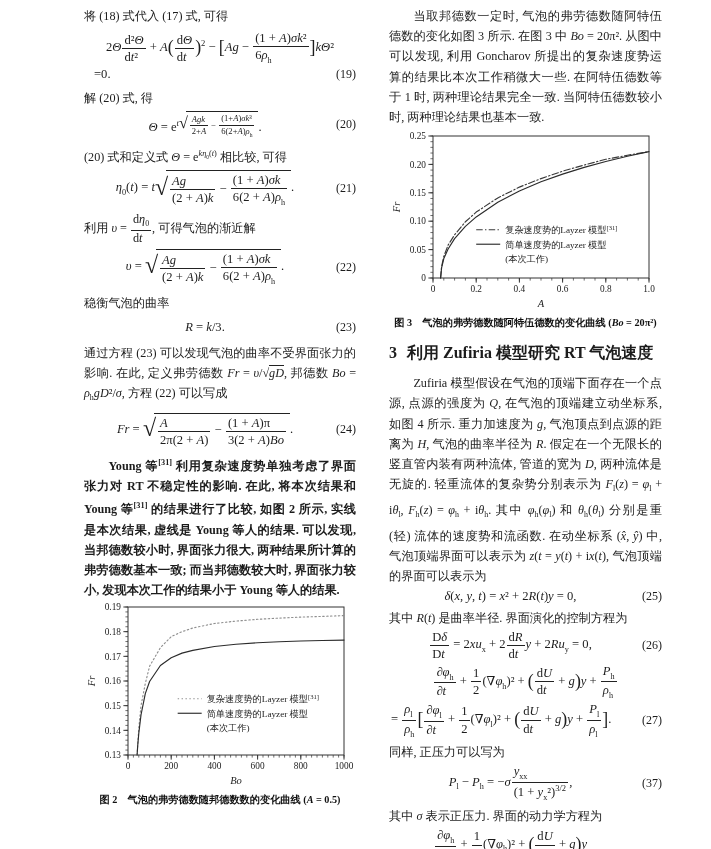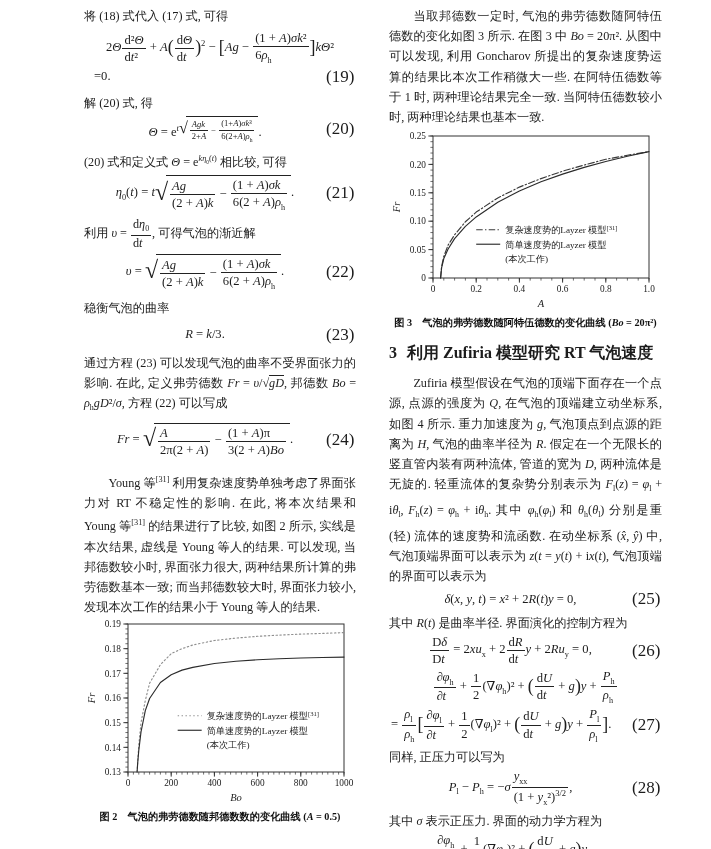--- a/index.html
+++ b/index.html
@@ -8,21 +8,21 @@
   .col{position:absolute;top:6px;}
   .col-left{left:84px;width:272px;}
   .col-right{left:389px;width:273px;}
   p.body{margin:0;font-size:12.2px;line-height:20.2px;text-align:justify;}
   .ind{text-indent:2em;}
   
   .eqblock{font-size:12.6px;}
   .eq{display:flex;align-items:center;}
   .eqc{flex:1;text-align:center;}
   .eqc.left{text-align:left;padding-left:10px;}
-  .eqn{min-width:30px;font-size:17px;}
+  .eqn{min-width:30px;text-align:right;font-size:12px;}
   .eqline{text-align:center;}
   i{font-style:italic;}
   sub{font-size:0.65em;}
   sup{font-size:0.68em;}
   .f{display:inline-block;vertical-align:middle;text-align:left;margin:0 1px;line-height:1.12;}
   .fn{display:block;padding:0 2px 1px;border-bottom:1px solid #222;}
   .fd{display:block;padding:1px 2px 0;}
   .sq{display:inline-flex;align-items:center;vertical-align:middle;}
   .sqs{font-size:1.9em;line-height:0.8;margin-right:-2px;transform:translateY(-0.05em);}
   .sqb{border-top:1.1px solid #222;padding:2px 3px 0;}
@@ -92,21 +92,21 @@
     <p class="body" style="margin-top:8px;">通过方程 (23) 可以发现气泡的曲率不受界面张力的影响. 在此, 定义弗劳德数 <i>Fr</i> = <i>υ</i>/<span class="isq">√<span class="isqb"><i>gD</i></span></span>, 邦德数 <i>Bo</i> = <i>ρ</i><sub>h</sub><i>gD</i>²/<i>σ</i>, 方程 (22) 可以写成</p>
 
     <div class="eqblock eq" style="margin-top:4px;">
       <div class="eqc"><i>Fr</i> = <span class="sq">
             <span class="sqs">√</span>
             <span class="sqb"><span class="f"><span class="fn"><i>A</i></span><span class="fd">2π(2 + <i>A</i>)</span></span> − <span class="f"><span class="fn">(1 + <i>A</i>)π</span><span class="fd">3(2 + <i>A</i>)<i>Bo</i></span></span></span>
           </span>.</div>
       <div class="eqn">(24)</div>
     </div>
 
-    <p class="body ind" style="margin-top:13px;">Young 等<sup>[31]</sup> 利用复杂速度势单独考虑了界面张力对 RT 不稳定性的影响. 在此, 将本次结果和 Young 等<sup>[31]</sup> 的结果进行了比较, 如图 2 所示, 实线是本次结果, 虚线是 Young 等人的结果. 可以发现, 当邦德数较小时, 界面张力很大, 两种结果所计算的弗劳德数基本一致; 而当邦德数较大时, 界面张力较小, 发现本次工作的结果小于 Young 等人的结果.</p>
+    <p class="body ind" style="margin-top:6px;font-weight:bold;">Young 等<sup>[31]</sup> 利用复杂速度势单独考虑了界面张力对 RT 不稳定性的影响. 在此, 将本次结果和 Young 等<sup>[31]</sup> 的结果进行了比较, 如图 2 所示, 实线是本次结果, 虚线是 Young 等人的结果. 可以发现, 当邦德数较小时, 界面张力很大, 两种结果所计算的弗劳德数基本一致; 而当邦德数较大时, 界面张力较小, 发现本次工作的结果小于 Young 等人的结果.</p>
 
     <figure>
       <div class="chart"><svg width="272" height="186" viewBox="0 0 272 186">
             <rect x="44" y="7" width="216" height="148" fill="none" stroke="#333" stroke-width="1"></rect>
             <line x1="44" y1="155" x2="44" y2="157.6" stroke="#333" stroke-width="0.7"></line>
             <line x1="49.4" y1="155" x2="49.4" y2="157.6" stroke="#333" stroke-width="0.7"></line>
             <line x1="54.8" y1="155" x2="54.8" y2="157.6" stroke="#333" stroke-width="0.7"></line>
             <line x1="60.2" y1="155" x2="60.2" y2="157.6" stroke="#333" stroke-width="0.7"></line>
             <line x1="65.6" y1="155" x2="65.6" y2="157.6" stroke="#333" stroke-width="0.7"></line>
             <line x1="71" y1="155" x2="71" y2="157.6" stroke="#333" stroke-width="0.7"></line>
@@ -327,21 +327,21 @@
       <div class="eq" style="margin-top:2px;">
         <div class="eqc left" style="padding-left:2px;">= <span class="f"><span class="fn"><i>ρ</i><sub>l</sub></span><span class="fd"><i>ρ</i><sub>h</sub></span></span><span class="big">[</span><span class="f"><span class="fn">∂<i>φ</i><sub>l</sub></span><span class="fd">∂<i>t</i></span></span> + <span class="f"><span class="fn">1</span><span class="fd">2</span></span>(∇<i>φ</i><sub>l</sub>)² + <span class="big">(</span><span class="f"><span class="fn">d<i>U</i></span><span class="fd">d<i>t</i></span></span> + <i>g</i><span class="big">)</span><i>y</i> + <span class="f"><span class="fn"><i>P</i><sub>l</sub></span><span class="fd"><i>ρ</i><sub>l</sub></span></span><span class="big">]</span>.</div>
         <div class="eqn">(27)</div>
       </div>
     </div>
 
     <p class="body" style="margin-top:4px;">同样, 正压力可以写为</p>
 
     <div class="eqblock eq" style="margin-top:2px;">
       <div class="eqc"><i>P</i><sub>l</sub> − <i>P</i><sub>h</sub> = −<i>σ</i><span class="f"><span class="fn"><i>y</i><sub>xx</sub></span><span class="fd">(1 + <i>y</i><sub>x</sub>²)<sup>3/2</sup></span></span>,</div>
-      <div class="eqn">(28)</div>
+      <div class="eqn">(37)</div>
     </div>
 
     <p class="body" style="margin-top:4px;">其中 <i>σ</i> 表示正压力. 界面的动力学方程为</p>
 
     <div class="eqblock eq" style="margin-top:2px;">
       <div class="eqc"><span class="f"><span class="fn">∂<i>φ</i><sub>h</sub></span><span class="fd">∂<i>t</i></span></span> + <span class="f"><span class="fn">1</span><span class="fd">2</span></span>(∇<i>φ</i><sub>h</sub>)² + <span class="big">(</span><span class="f"><span class="fn">d<i>U</i></span><span class="fd">d<i>t</i></span></span> + <i>g</i><span class="big">)</span><i>y</i></div>
       <div class="eqn"></div>
     </div>
   </div>
 </div>

